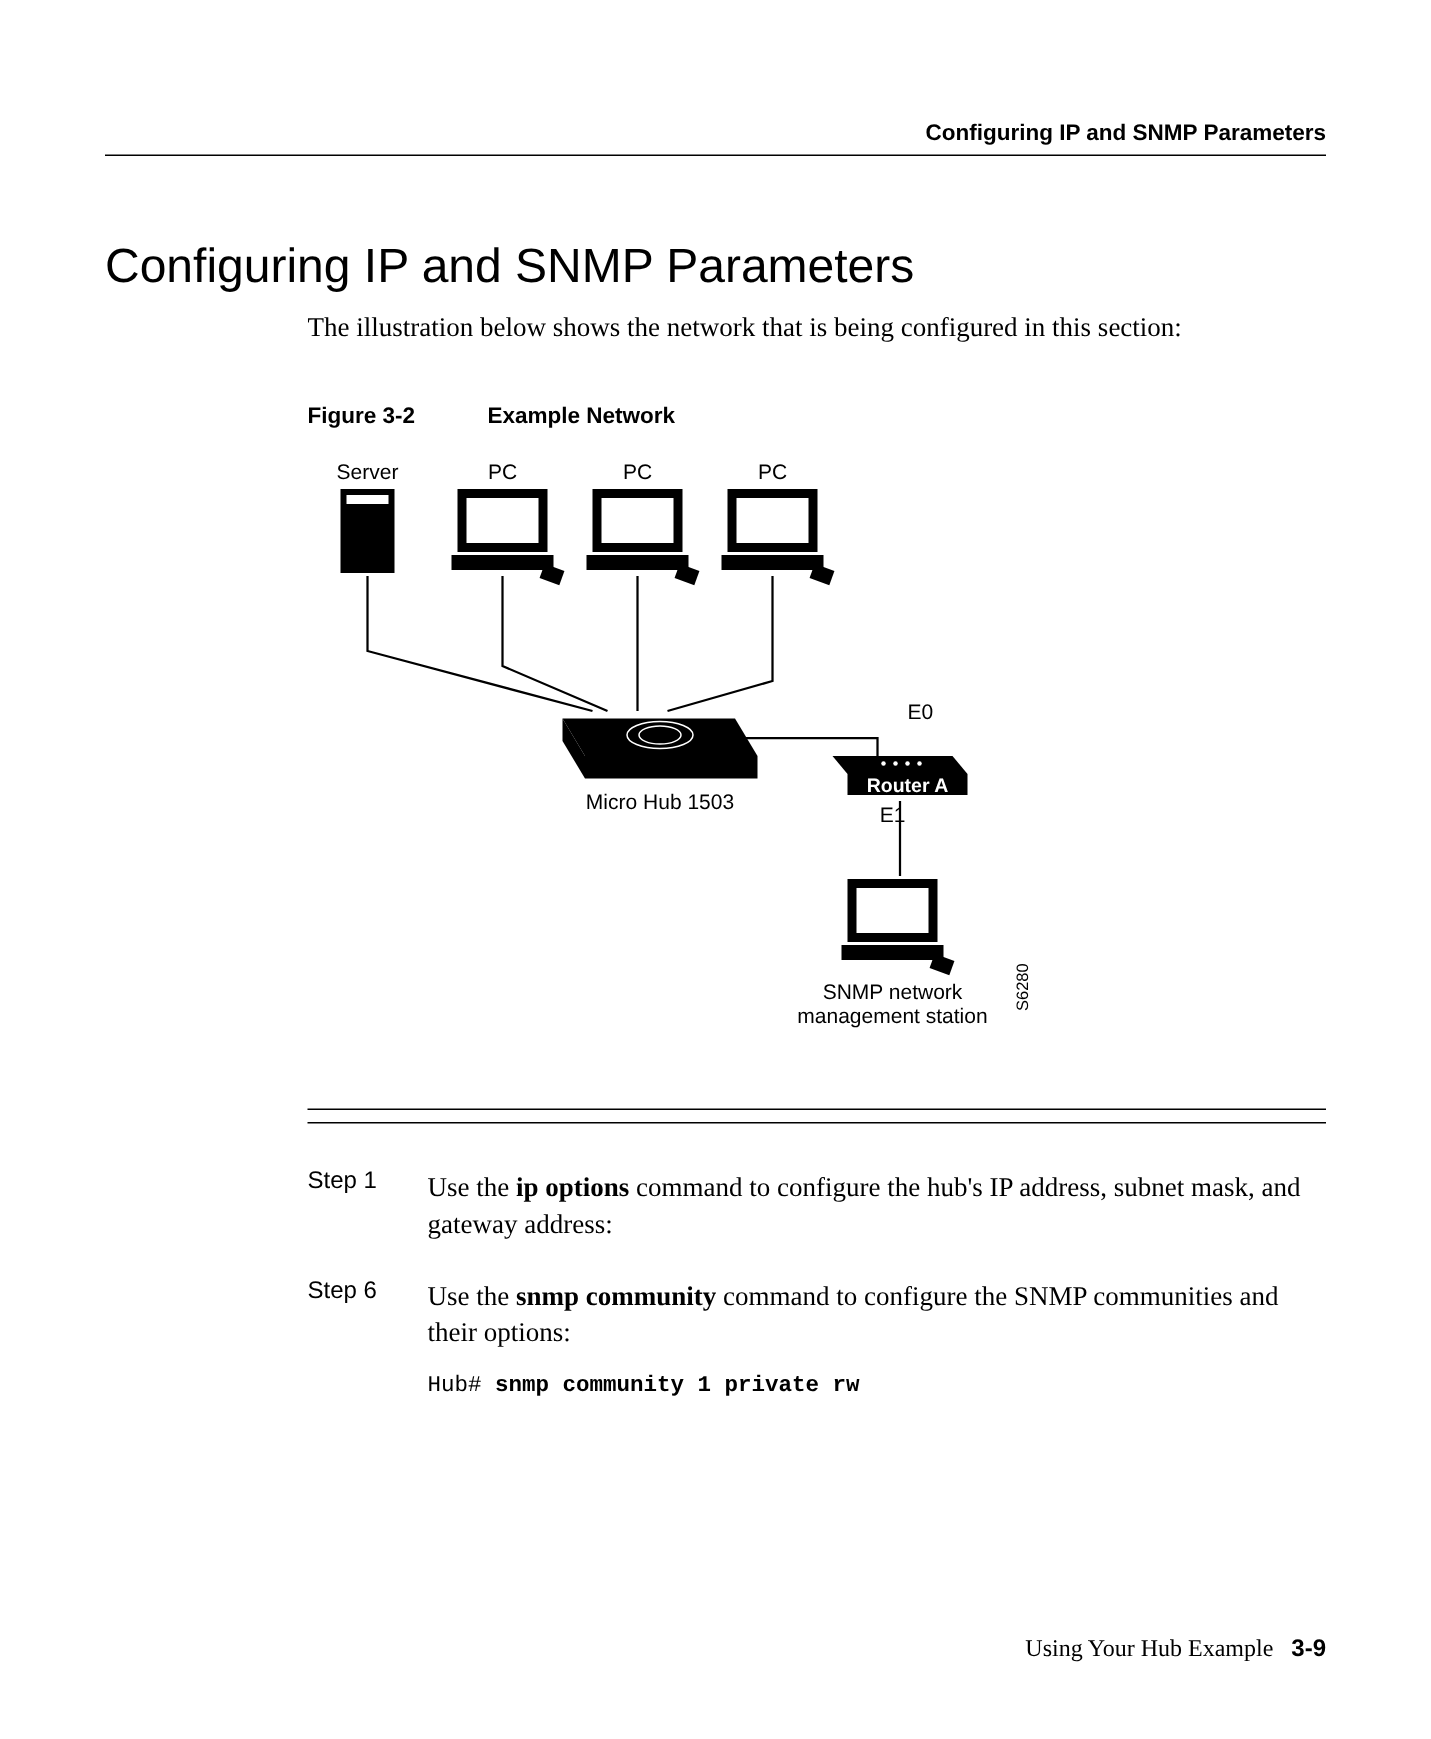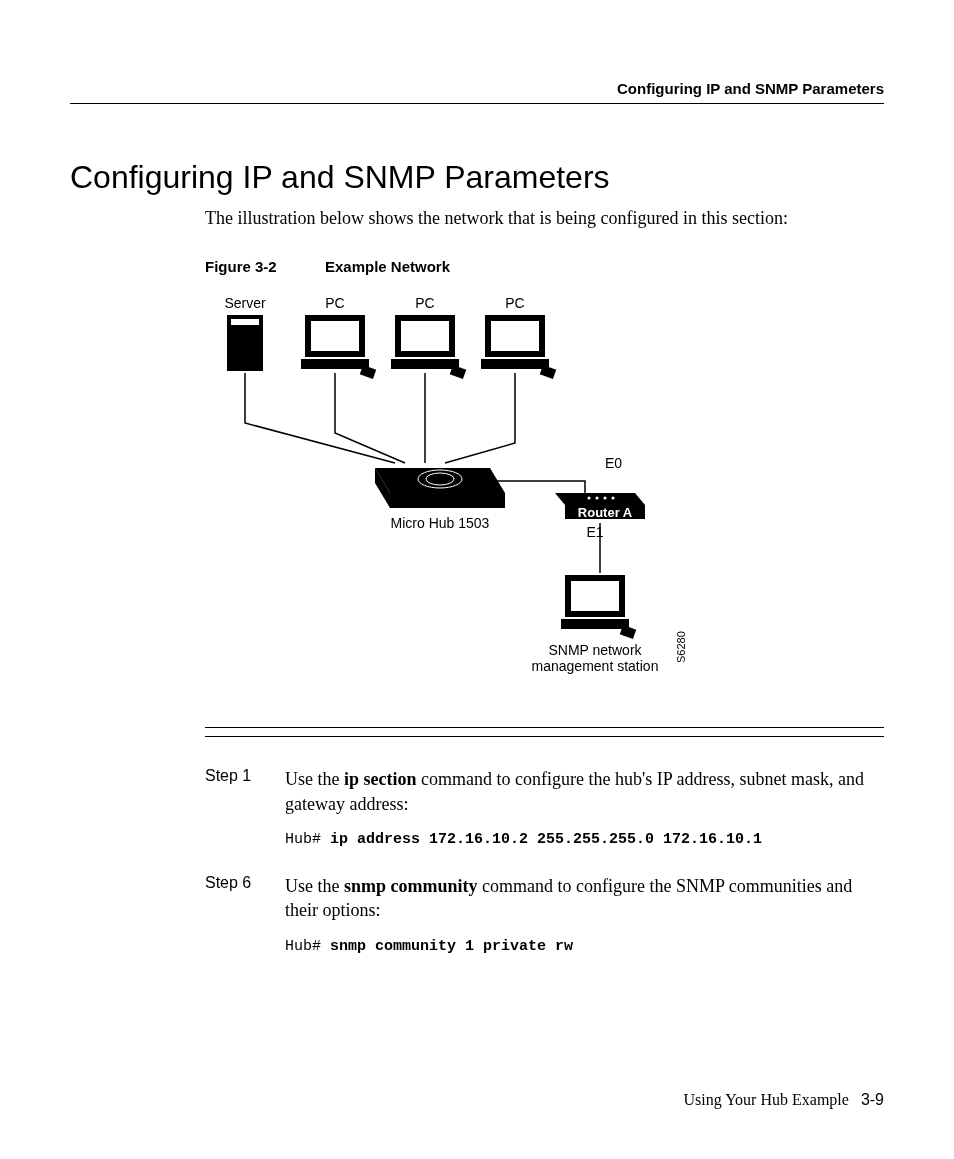--- a/index.html
+++ b/index.html
@@ -29,21 +29,21 @@
     margin: 0 0 55px 0;
   }
   .section-title {
     font-family: Helvetica, Arial, sans-serif;
     font-weight: 400;
     font-size: 32px;
     margin: 0 0 10px 0;
   }
   .intro {
     font-size: 18px;
-    margin: 0 0 28px 135px;
+    margin: 0 0 39px 135px;
     line-height: 1.35;
     font-family: Liberation Serif, serif;
   }
   .fig-caption {
     font-family: Liberation Sans, sans-serif;
     font-weight: bold;
     font-size: 15px;
     margin: 0 0 18px 135px;
   }
   .fig-caption .num { display:inline-block; width: 120px; }
@@ -96,21 +96,21 @@
   .cli .prompt { font-weight: normal; }
   .cli .bold { font-weight: bold; }
   .footer {
     position: absolute;
     bottom: 50px;
     right: 70px;
     font-size: 16px;
   }
   .footer .pg {
     font-family: Helvetica, Arial, sans-serif;
-    font-weight: normal;
+    font-weight: bold;
   }
 </style>
 </head>
 <body>
 
 <div class="page">
 
   <div class="running-head">Configuring IP and SNMP Parameters</div>
   <hr class="head-rule">
 
@@ -197,22 +197,21 @@
     </svg>
   </div>
 
   <hr class="note-rule">
   <hr class="note-rule">
 
   <div class="steps">
     <div class="step">
       <div class="step-label">Step 1</div>
       <div class="step-body">
-        <span>Use the </span><span class="cmd-name">ip section</span><span> command to configure the hub's IP address, subnet mask, and gateway address:</span>
-        <div class="cli"><span class="prompt">Hub# </span><span class="bold">ip address 172.16.10.2 255.255.255.0 172.16.10.1</span></div>
+        <span>Use the </span><span class="cmd-name">ip options</span><span> command to configure the hub's IP address, subnet mask, and gateway address:</span>
       </div>
     </div>
 
     <div class="step">
       <div class="step-label">Step 6</div>
       <div class="step-body">
         <span>Use the </span><span class="cmd-name">snmp community</span><span> command to configure the SNMP communities and their options:</span>
         <div class="cli"><span class="prompt">Hub# </span><span class="bold">snmp community 1 private rw</span></div>
       </div>
     </div>

